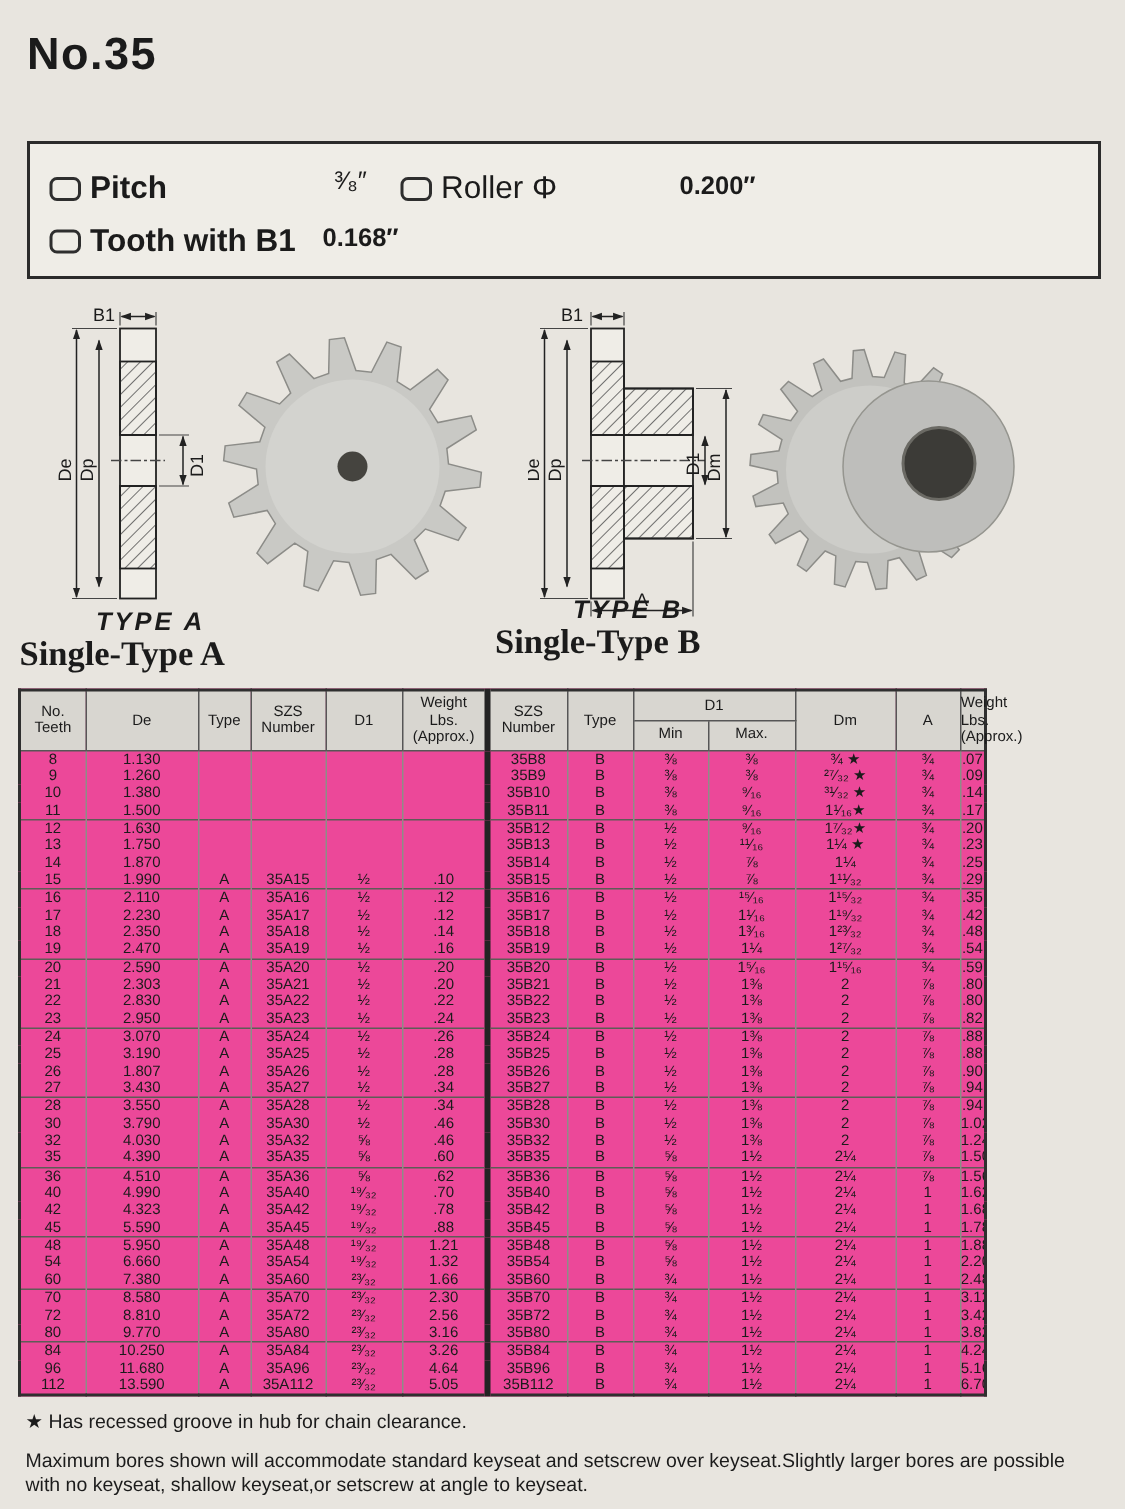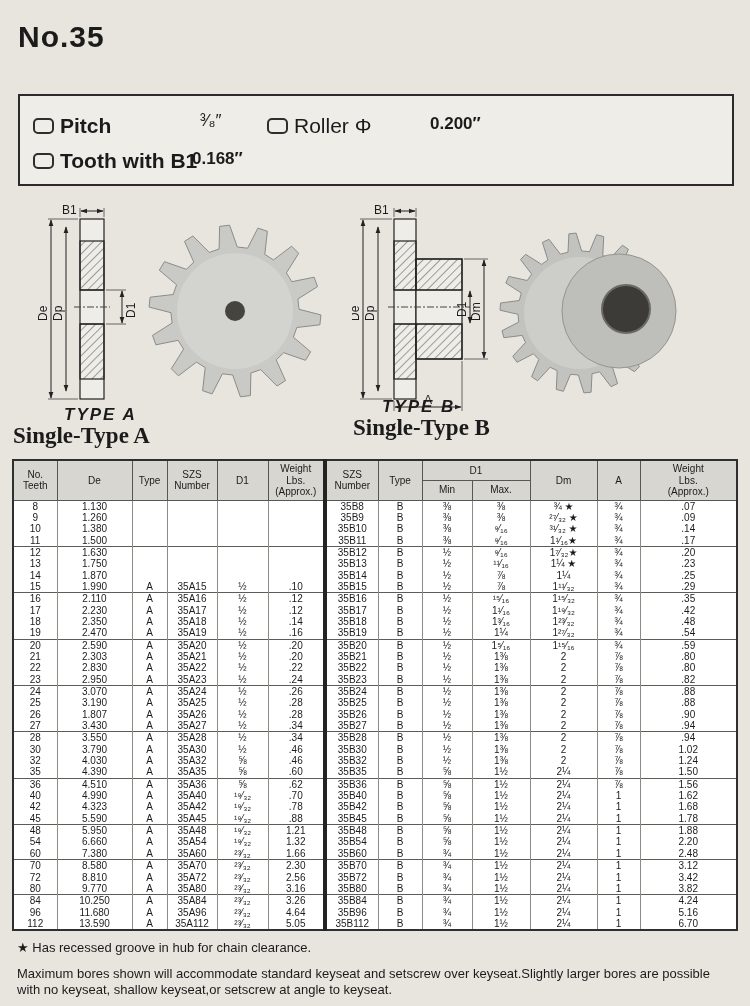--- a/index.html
+++ b/index.html
@@ -10,32 +10,32 @@
   .page-num{position:absolute;left:18px;top:20px;font-size:30px;font-weight:bold;letter-spacing:1px;}
   .main-title{position:absolute;left:0;right:0;top:21px;text-align:center;
               font-size:35px;font-weight:bold;letter-spacing:2px;}
 
   
   .spec-box{position:absolute;left:18px;top:94px;width:712px;height:88px;
             border:2px solid #2b2b2b;background:#efede7;}
   .spec-box .cb{position:absolute;width:17px;height:12px;border:2px solid #2e2e2e;border-radius:5px;}
   .spec-box .lbl{position:absolute;font-size:21px;font-weight:bold;white-space:nowrap;}
   .spec-box .lbl.normal{font-weight:normal;}
-  .spec-box .val{position:absolute;font-size:17px;font-weight:bold;white-space:nowrap;}
+  .spec-box .val{position:absolute;font-size:17px;font-weight:bold;white-space:nowrap;margin-left:23px;}
   .frac-big{font-size:19px;}
 
   
   .drawing,.photo{position:absolute;}
   .type-label{position:absolute;font-size:17px;font-style:italic;font-weight:bold;letter-spacing:2px;}
   .caption{position:absolute;font-family:"Liberation Serif",serif;font-weight:bold;font-size:23px;}
   svg text{font-family:"Liberation Sans",sans-serif;}
 
   
-  .data-table{position:absolute;left:12px;top:459px;width:726px;
-              border-collapse:collapse;table-layout:fixed;background:#ffffff;
+  .data-table{position:absolute;left:12px;top:459px;width:646px;
+              border-collapse:collapse;table-layout:fixed;background:#ec4899;
               border:2px solid #2f2f2f;}
   .data-table th{background:#d8d6d0;border:1px solid #565656;font-weight:normal;
                  font-size:10px;line-height:1.15;white-space:pre-line;padding:2px 0;text-align:center;}
   .data-table tbody td{height:11.35px;line-height:11.35px;padding:0;text-align:center;
                        font-size:10px;border-left:1px solid #8d8d87;border-right:1px solid #8d8d87;
                        overflow:hidden;white-space:nowrap;}
   .data-table tbody tr.group-start td{border-top:1px solid #5d5d57;}
   .data-table tbody td:nth-child(7),
   .data-table th.thick-left{border-left:4px solid #232323;}
   .data-table tbody td:first-child{border-left:none;}
@@ -153,21 +153,21 @@
     <polygon fill="#c2c2be" stroke="#8c8c88" stroke-width="1" points="162.0,99.8 161.4,107.0 142.7,109.5 140.7,117.0 156.2,127.0 153.2,133.6 134.8,129.5 130.3,135.8 141.5,150.5 136.4,155.7 120.5,145.6 114.1,150.0 119.6,167.6 113.0,170.7 101.6,155.8 94.0,157.8 93.1,176.2 85.9,176.9 80.3,159.0 72.5,158.3 65.4,175.3 58.3,173.4 59.2,154.6 52.1,151.3 39.6,164.8 33.6,160.7 40.8,143.4 35.4,137.8 19.0,146.3 14.8,140.3 27.5,126.5 24.2,119.4 5.9,121.7 4.0,114.7 20.7,106.1 20.0,98.3 2.0,94.2 2.6,87.0 21.3,84.5 23.3,77.0 7.8,67.0 10.8,60.4 29.2,64.5 33.7,58.2 22.5,43.5 27.6,38.3 43.5,48.4 49.9,44.0 44.4,26.4 51.0,23.3 62.4,38.2 70.0,36.2 70.9,17.8 78.1,17.1 83.7,35.0 91.5,35.7 98.6,18.7 105.7,20.6 104.8,39.4 111.9,42.7 124.4,29.2 130.4,33.3 123.2,50.6 128.6,56.2 145.0,47.7 149.2,53.7 136.5,67.5 139.8,74.6 158.1,72.3 160.0,79.3 143.3,87.9 144.0,95.7"></polygon>
     <circle cx="82" cy="97" r="56" fill="#cdcdc9"></circle>
     <circle cx="121" cy="95" r="57" fill="#bebebb" stroke="#95958f" stroke-width="1"></circle>
     <circle cx="128" cy="93" r="24" fill="#3c3b37"></circle>
     <circle cx="128" cy="93" r="24" fill="none" stroke="#6b6a64" stroke-width="2"></circle>
   </svg>
 
   <div class="type-label" style="left:64px;top:405px;">TYPE A</div>
   <div class="caption" style="left:13px;top:423px;">Single-Type A</div>
   <div class="type-label" style="left:382px;top:397px;">TYPE B</div>
-  <div class="caption" style="left:330px;top:415px;margin-left:23px;">Single-Type B</div>
+  <div class="caption" style="left:330px;top:415px;">Single-Type B</div>
 
   <table class="data-table">
     <colgroup>
       <col style="width:44px">
         <col style="width:75px">
         <col style="width:35px">
       <col style="width:50px">
         <col style="width:51px">
         <col style="width:57px">
       <col style="width:53px">

